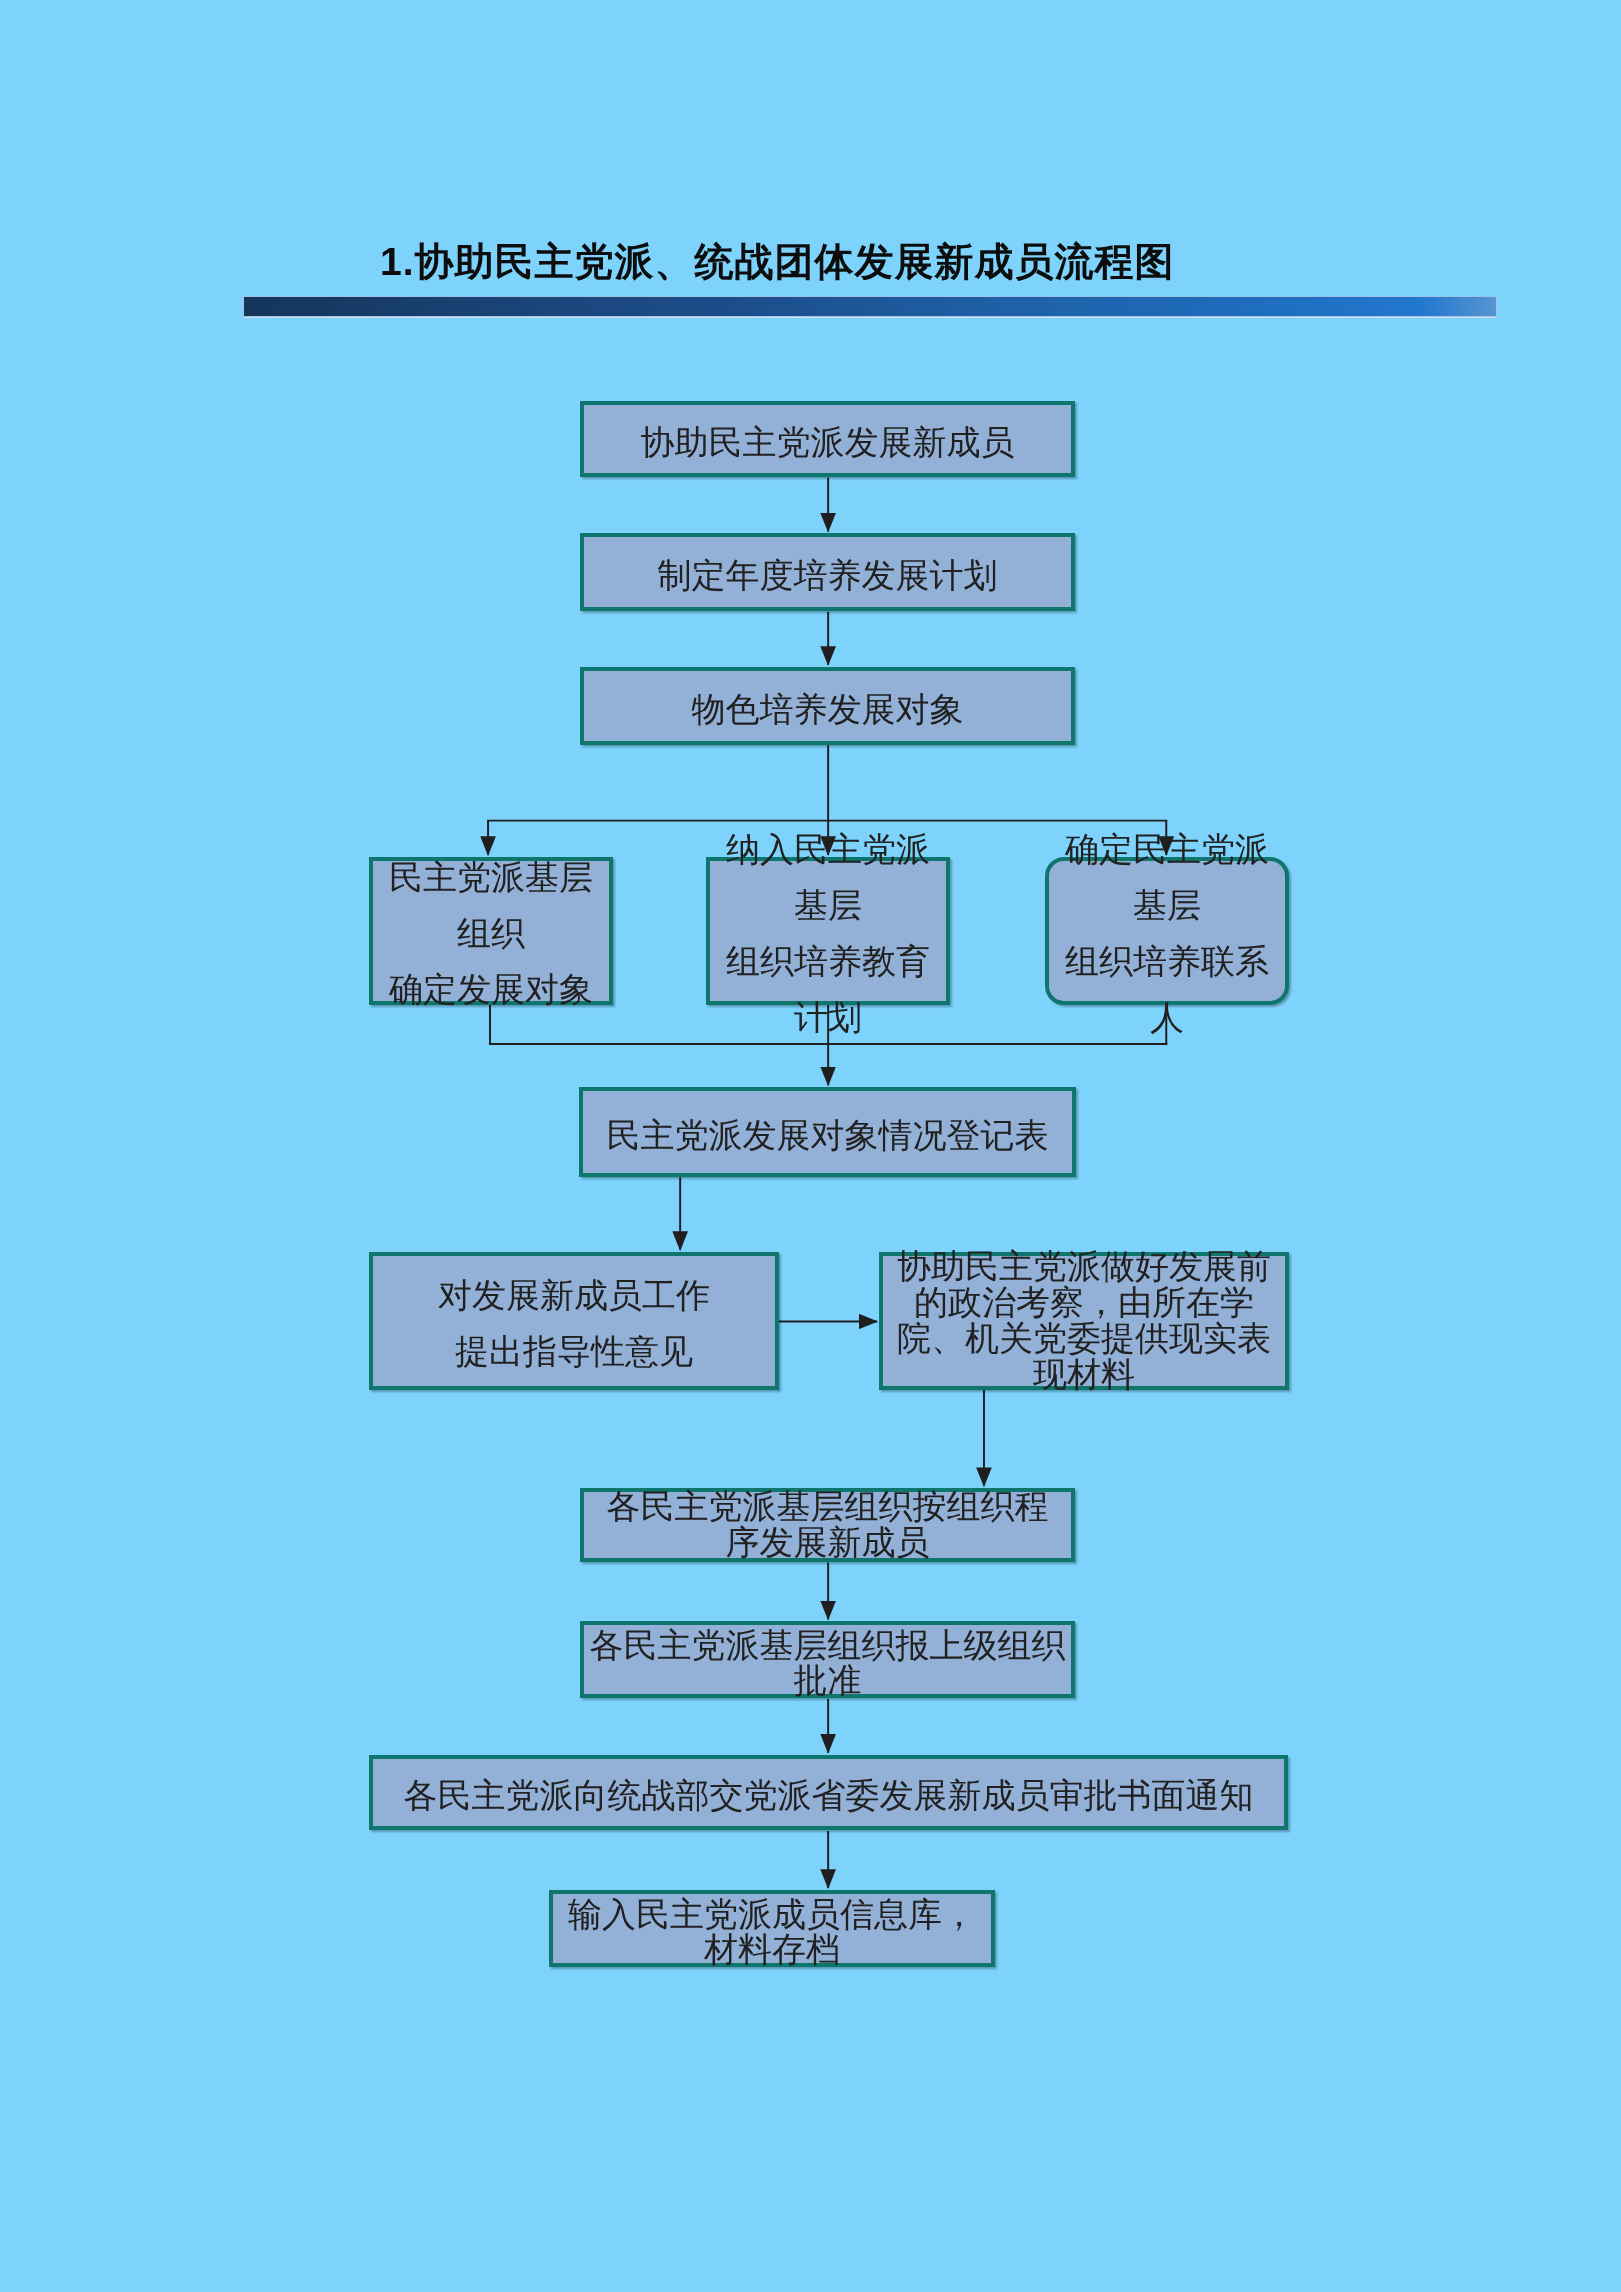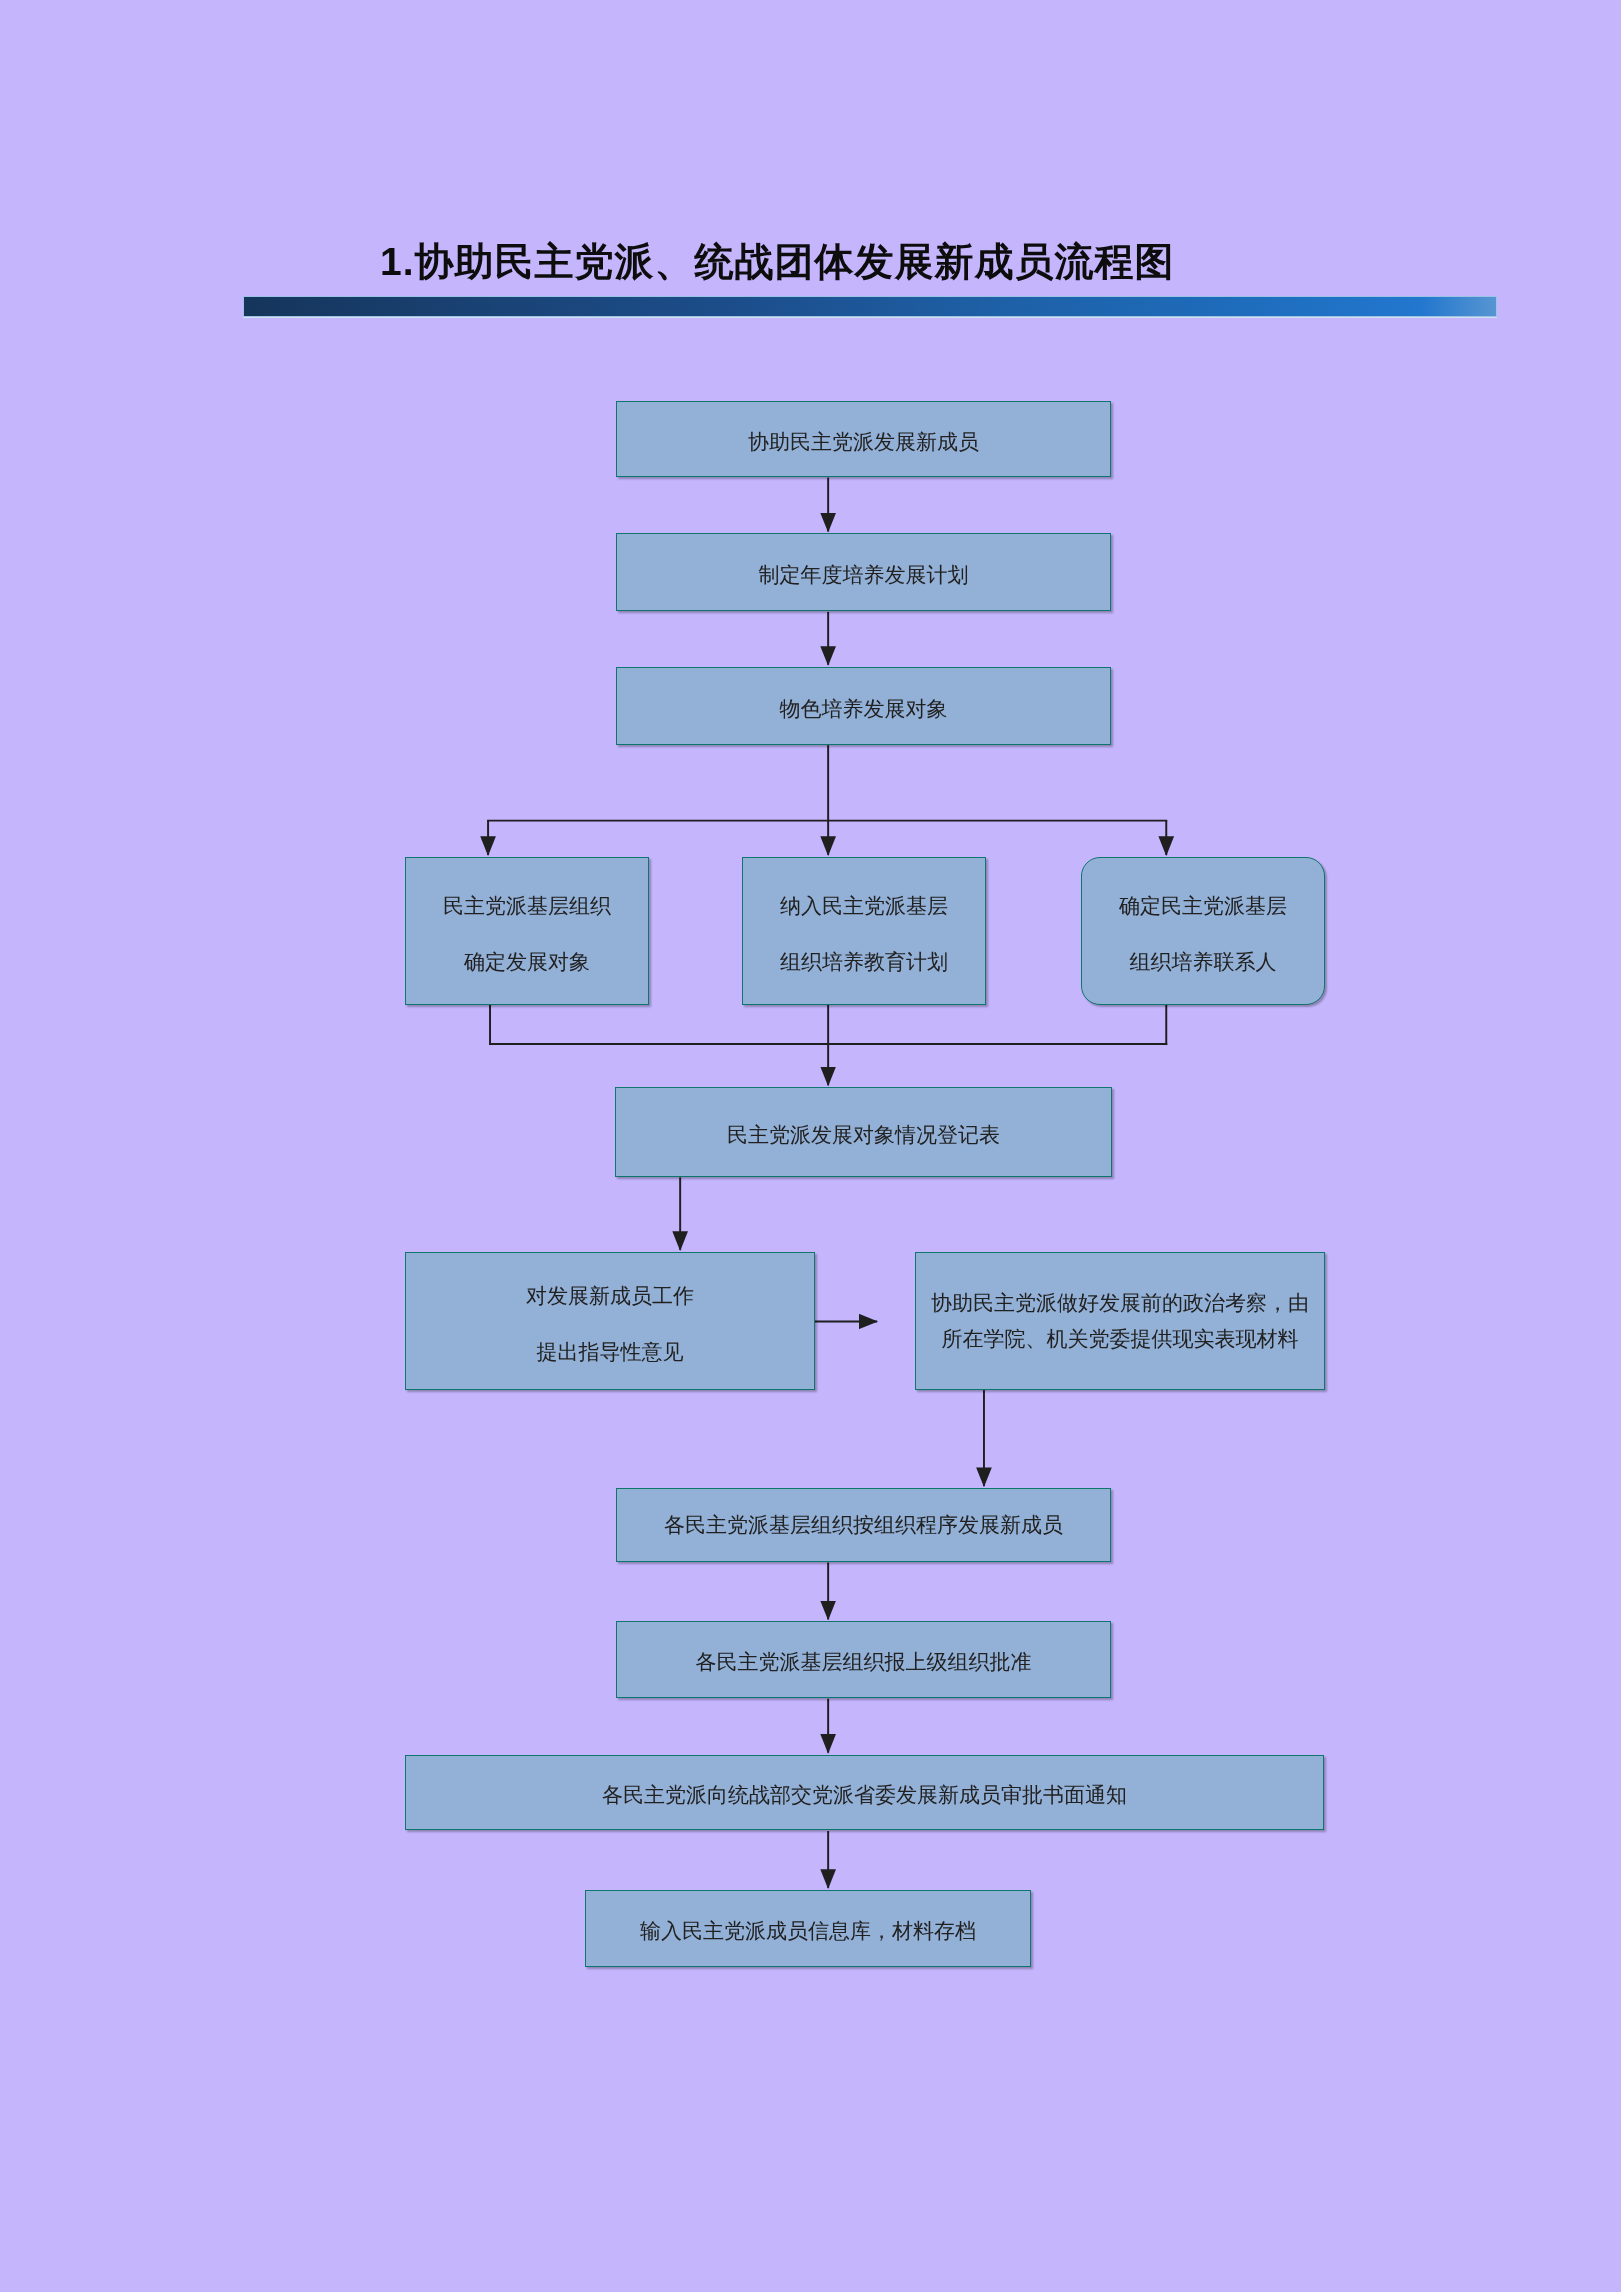--- a/index.html
+++ b/index.html
@@ -4,21 +4,21 @@
 <style>
   html, body {
     margin: 0;
     padding: 0;
     background: #ffffff;
   }
   #page {
     position: relative;
     width: 1621px;
     height: 2293px;
-    background: #c4b5fd;
+    background: #7dd3fc;
     overflow: hidden;
     font-family: "Liberation Serif", "DejaVu Serif", serif;
   }
   #doc-title {
     position: absolute;
     left: 380px;
     top: 239px;
     font-family: "Liberation Sans", "DejaVu Sans", sans-serif;
     font-weight: 700;
     font-size: 39px;
@@ -41,31 +41,30 @@
   }
   #connectors {
     position: absolute;
     left: 0;
     top: 0;
   }
   .node {
     position: absolute;
     box-sizing: border-box;
     background: #93b0d7;
-    border: 1px solid #0f766e;
+    border: 4px solid #0f766e;
     box-shadow: 2px 2px 2px rgba(0,0,0,0.28);
     display: flex;
     flex-direction: column;
     align-items: center;
     justify-content: center;
     text-align: center;
-    font-size: 21px;
+    font-size: 34px;
     color: #212121;
     line-height: 35px;
-    margin-left: 36px;
   }
   .node .ln { display: block; }
   .pad-low { padding-top: 6.9px; }           
   .sp-wide .ln { line-height: 56px; }      
   .sp-tight { line-height: 36px; padding-left: 8.8px; padding-right: 8.8px; }
   
   #n1  { left: 580px;  top: 401px;  width: 495px; height: 76px;  }
   #n2  { left: 580px;  top: 533px;  width: 495px; height: 78px; align-items: center;  }
   #n3  { left: 580px;  top: 667px;  width: 495px; height: 78px;  }
   #n4  { left: 369px;  top: 857px;  width: 244px; height: 148px; }

